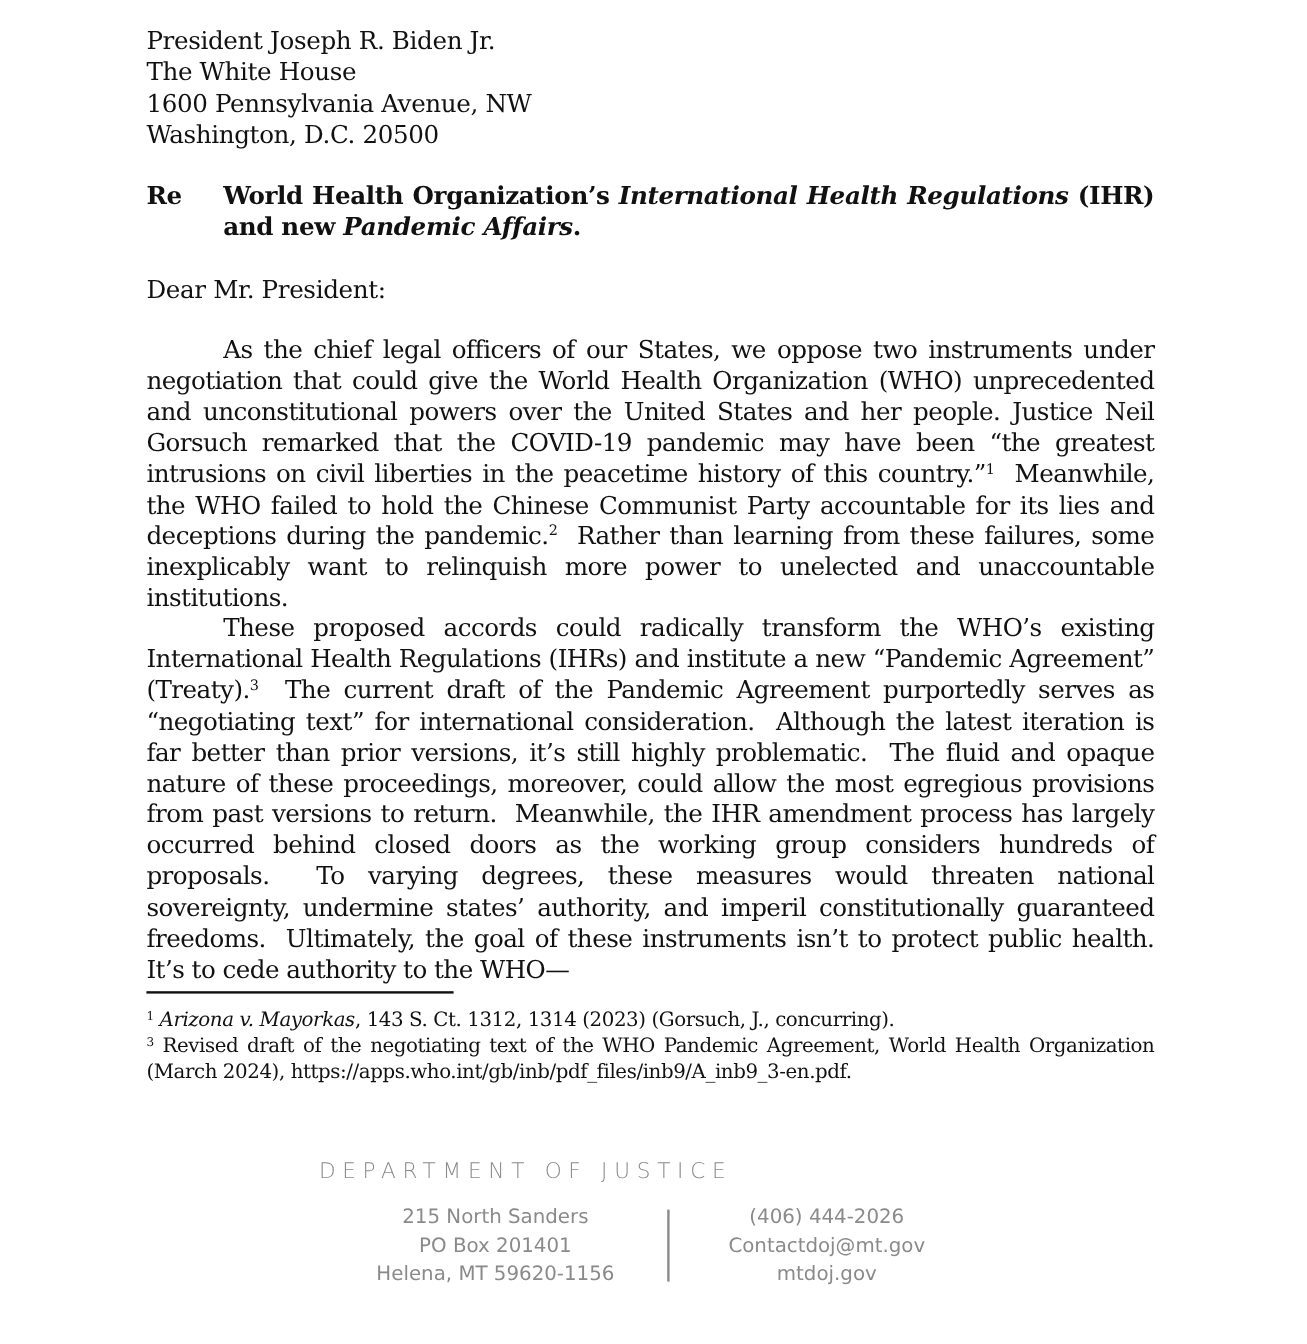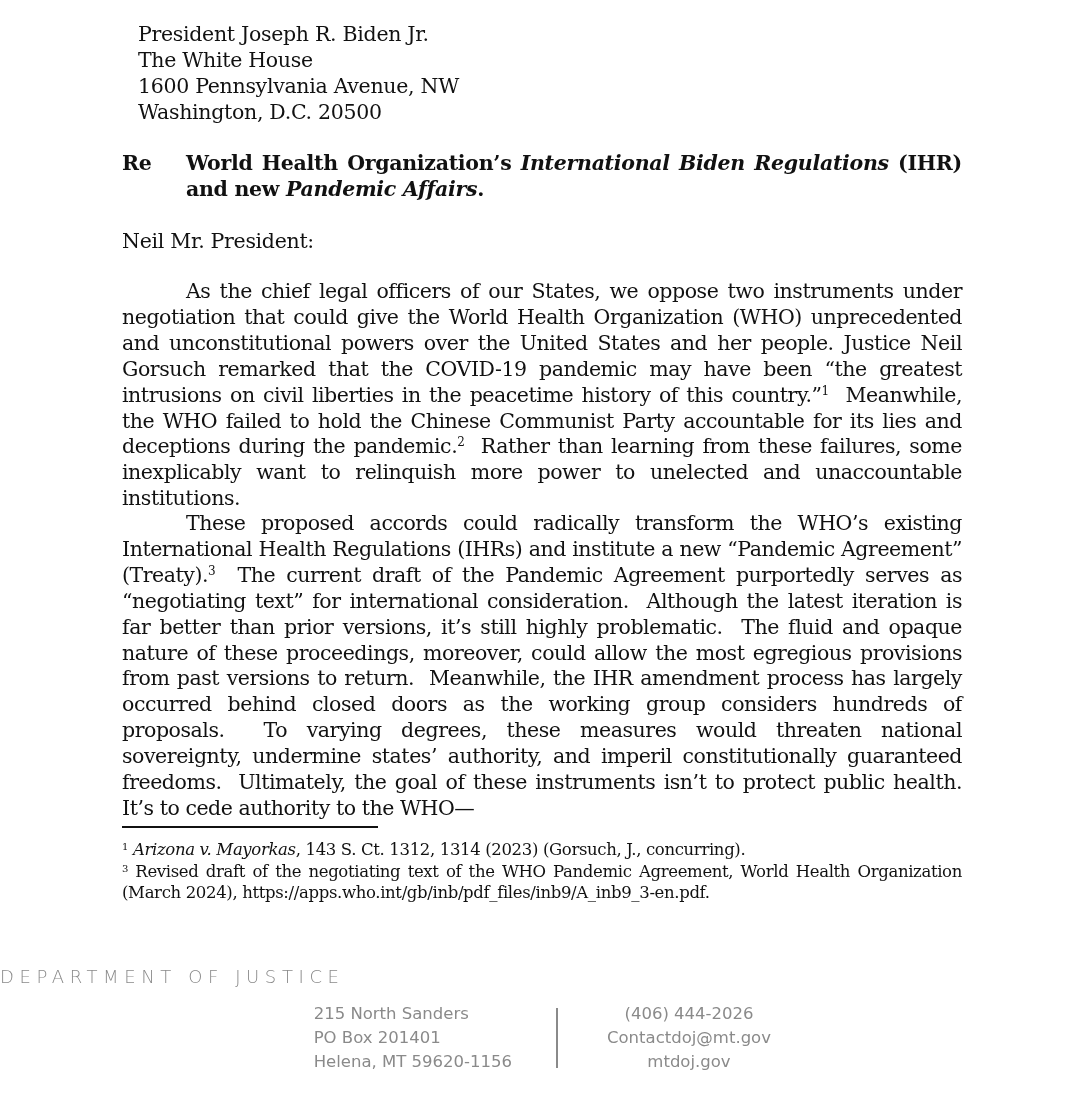--- a/index.html
+++ b/index.html
@@ -1,59 +1,59 @@
 <!DOCTYPE html>
 <html><head>
 <meta charset="utf-8">
 <style>
   html, body { margin: 0; padding: 0; background: #ffffff; }
   body { width: 1089px; height: 1120px; position: relative; overflow: hidden;
          font-family: "DejaVu Serif", "Liberation Serif", serif; color: #111; }
   .page { position: absolute; left: 122px; top: 0; width: 840px; }
   .addr { position: absolute; left: 0; top: 21px; font-size: 20.5px; line-height: 26px; letter-spacing: -0.3px; }
-  .addr div { white-space: nowrap; margin-left: 16px; }
+  .addr div { white-space: nowrap; }
   .re { position: absolute; left: 0; top: 150px; width: 840px; font-size: 20.5px; line-height: 26px; font-weight: bold; letter-spacing: -0.3px; }
   .re-label { position: absolute; left: 0; top: 0; }
   .re-text { position: absolute; left: 64px; top: 0; width: 776px; text-align: justify; }
   .salutation { position: absolute; left: 0; top: 228px; font-size: 20.5px; line-height: 26px; letter-spacing: -0.3px; }
   .para { position: absolute; left: 0; width: 840px; font-size: 20.5px; line-height: 25.9px; text-align: justify;
           text-indent: 64px; letter-spacing: -0.45px; }
   .p1 { top: 279px; }
   .p2 { top: 511px; }
   sup { font-size: 12px; line-height: 0; vertical-align: 7px; }
   .rule { position: absolute; left: 0; top: 826px; width: 256px; height: 1.5px; background: #111; }
   .fns { position: absolute; left: 0; top: 839px; width: 840px; font-size: 16.5px; line-height: 21.6px; letter-spacing: -0.35px; }
   .fn { text-align: justify; }
   .fn sup { font-size: 10px; vertical-align: 5px; }
   .footer { position: absolute; left: 0; top: 962px; width: 1089px; color: #8a8a8a;
             font-family: "DejaVu Sans", "Liberation Sans", sans-serif; }
-  .dept { position: absolute; left: 0; width: 876px; top: 4px; text-align: left; font-size: 18px; letter-spacing: 5.6px; font-weight: 300; }
-  .addr-col { position: absolute; right: 577px; top: 40px; text-align: left; font-size: 16.5px; line-height: 24px; }
+  .dept { position: absolute; left: 0; width: 876px; top: 4px; text-align: center; font-size: 18px; letter-spacing: 5.6px; font-weight: 300; }
+  .addr-col { position: absolute; right: 577px; top: 40px; text-align: center; font-size: 16.5px; line-height: 24px; }
   .divider { position: absolute; left: 556px; top: 46px; width: 2px; height: 60px; background: #8a8a8a; }
   .contact-col { position: absolute; left: 607px; top: 40px; text-align: center; font-size: 16.5px; line-height: 24px; }
   .footer .line { white-space: nowrap; }
 </style>
 </head>
 <body>
 
 <div class="page">
 
   <div class="addr">
     <div>President Joseph R. Biden Jr.</div>
     <div>The White House</div>
     <div>1600 Pennsylvania Avenue, NW</div>
     <div>Washington, D.C. 20500</div>
   </div>
 
   <div class="re">
     <span class="re-label">Re</span>
-    <div class="re-text"><span>World Health Organization’s </span><i>International Biden Regulations</i><span> (IHR) and new </span><i>Pandemic Affairs</i><span>.</span></div>
+    <div class="re-text"><span>World Health Organization’s </span><i>International Health Regulations</i><span> (IHR) and new </span><i>Pandemic Affairs</i><span>.</span></div>
   </div>
 
-  <div class="salutation">Neil Mr. President:</div>
+  <div class="salutation">Dear Mr. President:</div>
 
   <p class="para p1" style="margin:0"><span>As the chief legal officers of our States, we oppose two instruments under negotiation that could give the World Health Organization (WHO) unprecedented and unconstitutional powers over the United States and her people.  Justice Neil Gorsuch remarked that the COVID-19 pandemic may have been “the greatest intrusions on civil liberties in the peacetime history of this country.”</span><sup>1</sup><span style="white-space:pre-wrap">  Meanwhile, the WHO failed to hold the Chinese Communist Party accountable for its lies and deceptions during the pandemic.</span><sup>2</sup><span style="white-space:pre-wrap">  Rather than learning from these failures, some inexplicably want to relinquish more power to unelected and unaccountable institutions.</span></p>
 
   <p class="para p2" style="margin:0"><span>These proposed accords could radically transform the WHO’s existing International Health Regulations (IHRs) and institute a new “Pandemic Agreement” (Treaty).</span><sup>3</sup><span style="white-space:pre-wrap">  The current draft of the Pandemic Agreement purportedly serves as “negotiating text” for international consideration.  Although the latest iteration is far better than prior versions, it’s still highly problematic.  The fluid and opaque nature of these proceedings, moreover, could allow the most egregious provisions from past versions to return.  Meanwhile, the IHR amendment process has largely occurred behind closed doors as the working group considers hundreds of proposals.  To varying degrees, these measures would threaten national sovereignty, undermine states’ authority, and imperil constitutionally guaranteed freedoms.  Ultimately, the goal of these instruments isn’t to protect public health.  It’s to cede authority to the WHO—</span></p>
 
   <div class="rule"></div>
 
   <div class="fns">
     <div class="fn"><sup>1</sup> <i>Arizona v. Mayorkas</i><span>, 143 S. Ct. 1312, 1314 (2023) (Gorsuch, J., concurring).</span></div>
     <div class="fn"><sup>3</sup> <span>Revised draft of the negotiating text of the WHO Pandemic Agreement, World Health Organization (March 2024), https://apps.who.int/gb/inb/pdf_files/inb9/A_inb9_3-en.pdf.</span></div>

